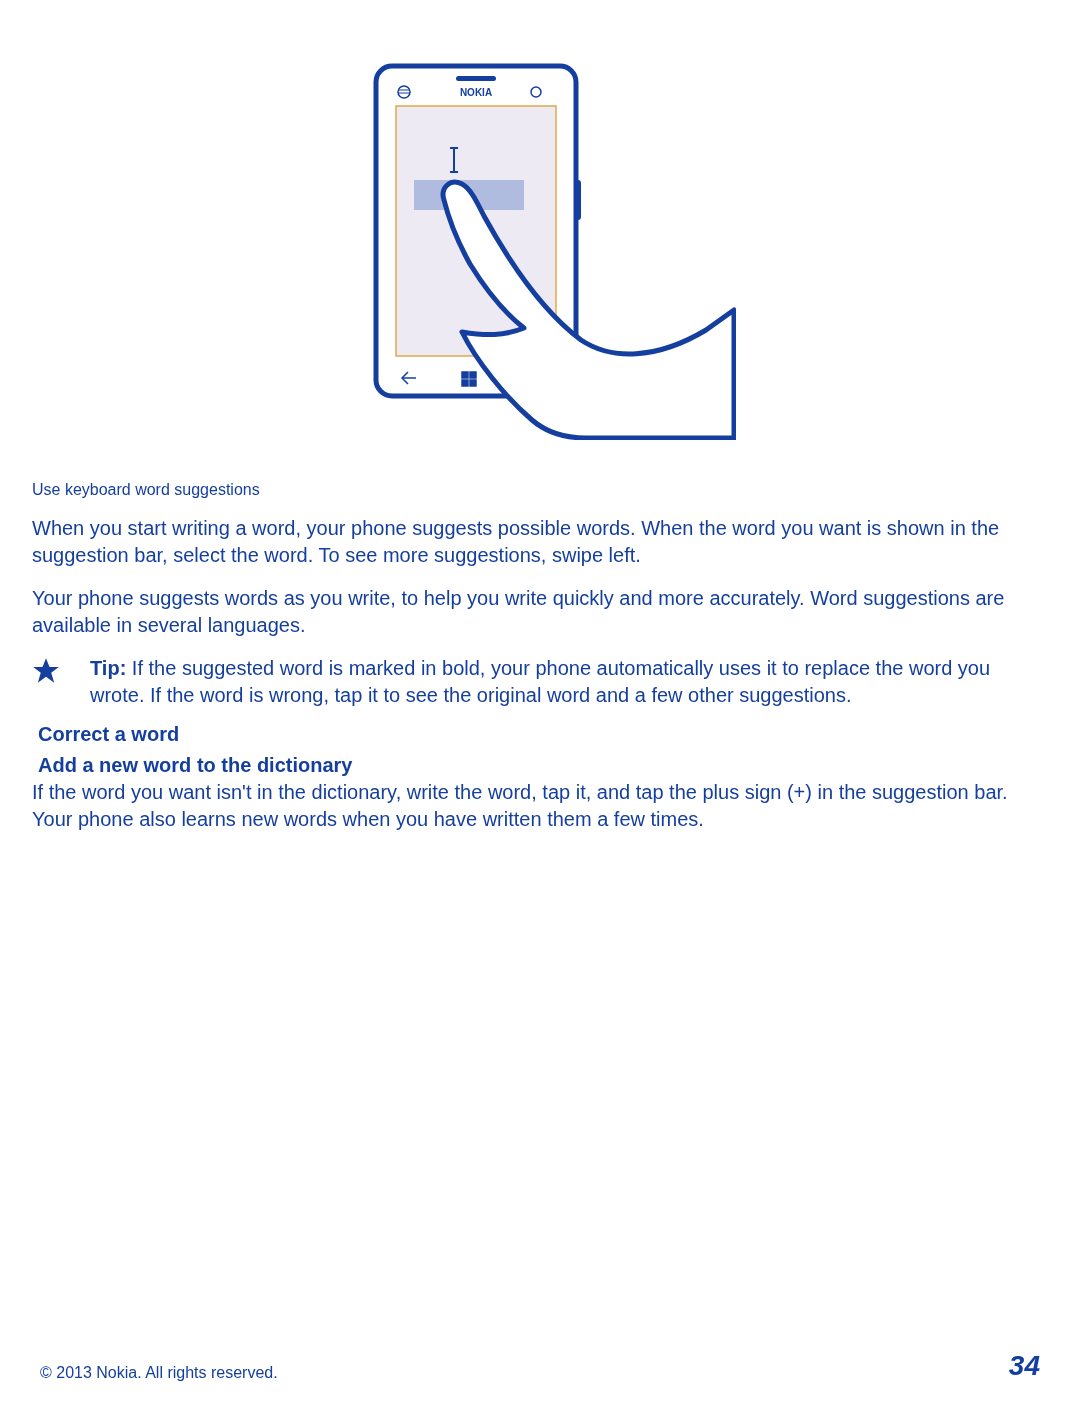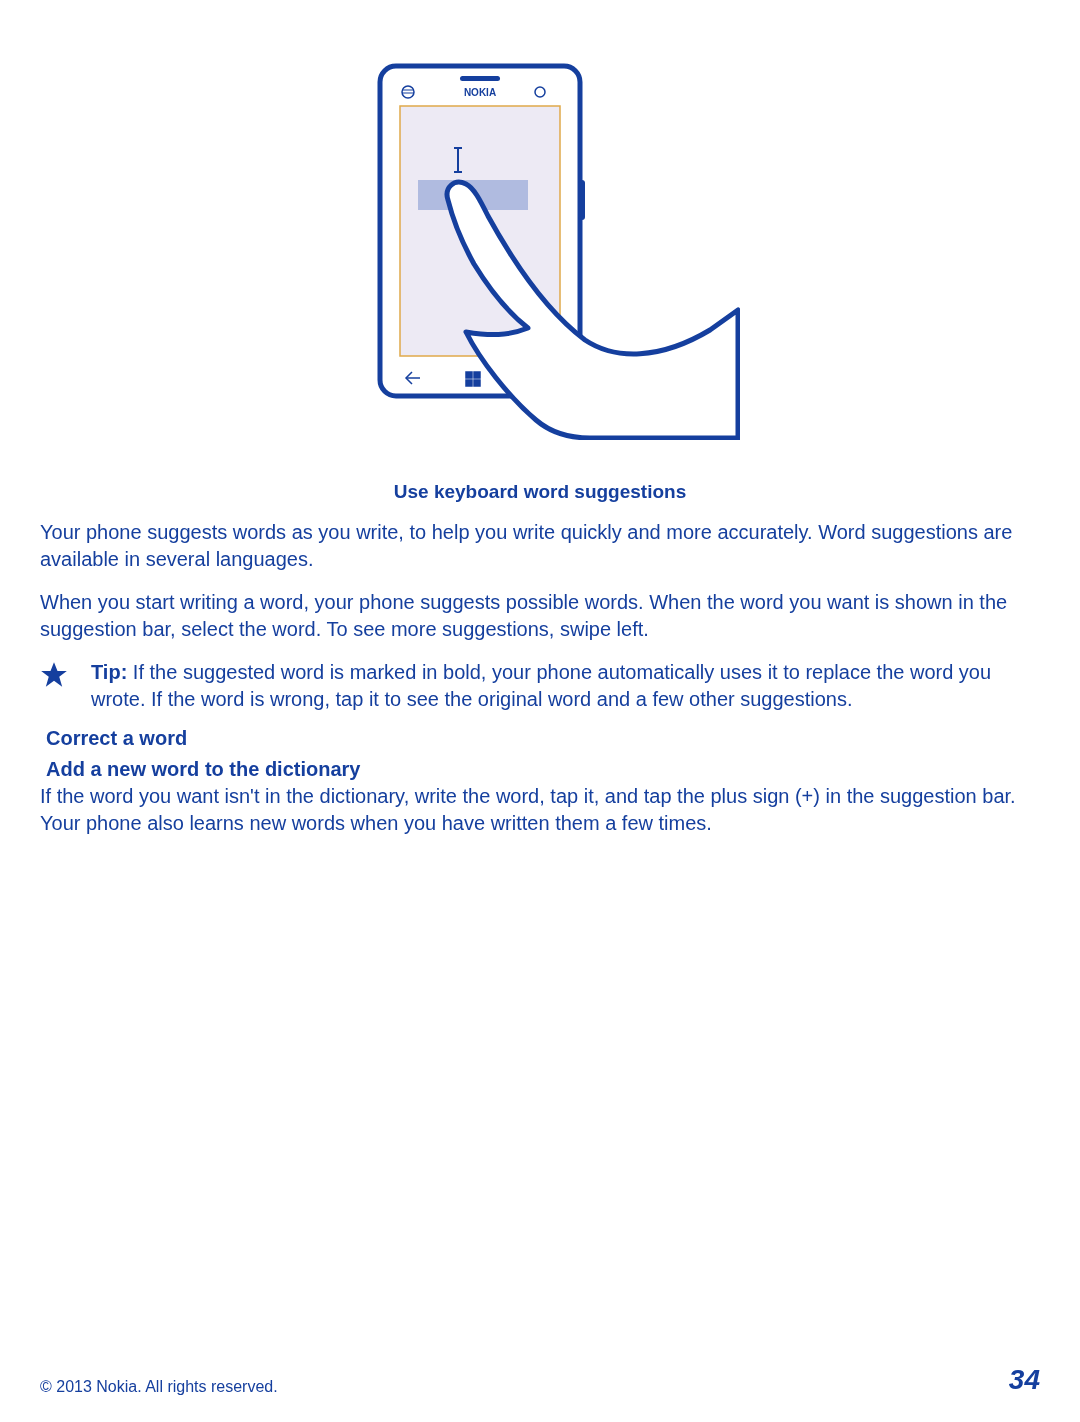--- a/index.html
+++ b/index.html
@@ -16,49 +16,48 @@
     height: 1422px;
     background: var(--page-bg);
     font-family: "Segoe UI", "Helvetica Neue", Arial, sans-serif;
     color: var(--nokia-text-blue);
   }
   .page {
     position: relative;
     width: 1080px;
     height: 1422px;
     box-sizing: border-box;
-    padding: 60px 40px 40px 40px;
+    padding: 60px 40px 40px 32px;
   }
   .illustration-wrap {
     width: 100%;
     display: flex;
     justify-content: center;
     margin-bottom: 40px;
   }
   .illustration {
     width: 400px;
     height: 380px;
   }
   .section-heading {
-    font-weight: 700;
-    font-size: 19px;
+    font-weight: 400;
+    font-size: 16px;
     margin: 0 0 14px 0;
     line-height: 1.3;
-    text-align: center;
   }
   .body-text {
     font-size: 20px;
     line-height: 1.35;
     margin: 0 0 16px 0;
     font-weight: 400;
   }
   .tip-row {
     display: flex;
     align-items: flex-start;
-    gap: 23px;
+    gap: 30px;
     margin-bottom: 12px;
   }
   .tip-icon {
     flex: 0 0 28px;
     height: 28px;
     margin-top: 2px;
   }
   .tip-text {
     font-size: 20px;
     line-height: 1.35;
@@ -70,21 +69,21 @@
   .sub-heading {
     font-weight: 700;
     font-size: 20px;
     margin: 4px 0 0 6px;
     line-height: 1.35;
   }
   .footer {
     position: absolute;
     left: 40px;
     right: 40px;
-    bottom: 26px;
+    bottom: 40px;
     display: flex;
     justify-content: space-between;
     align-items: flex-end;
     font-size: 16px;
   }
   .footer .copyright {
     font-size: 16px;
   }
   .footer .page-number {
     font-size: 28px;
@@ -149,22 +148,22 @@
         C 230 378, 210 372, 196 360
         C 168 336, 140 300, 126 272
         C 150 276, 168 276, 188 268
         C 170 254, 150 230, 134 204
         C 124 186, 114 164, 108 140
         Z" fill="#ffffff" stroke="#153f9e" stroke-width="5" stroke-linejoin="round"></path>
     </svg>
   </div>
 
   <p class="section-heading">Use keyboard word suggestions</p>
+  <p class="body-text">When you start writing a word, your phone suggests possible words. When the word you want is shown in the suggestion bar, select the word. To see more suggestions, swipe left.</p>
   <p class="body-text">Your phone suggests words as you write, to help you write quickly and more accurately. Word suggestions are available in several languages.</p>
-  <p class="body-text">When you start writing a word, your phone suggests possible words. When the word you want is shown in the suggestion bar, select the word. To see more suggestions, swipe left.</p>
 
   <div class="tip-row">
     <svg class="tip-icon" viewBox="0 0 24 24">
       <polygon points="12,1 15,8.5 23,8.5 16.5,13.5 19,22 12,17 5,22 7.5,13.5 1,8.5 9,8.5" fill="#153f9e"></polygon>
     </svg>
     <div class="tip-text">
       <span class="tip-label">Tip:</span><span> If the suggested word is marked in bold, your phone automatically uses it to replace the word you wrote. If the word is wrong, tap it to see the original word and a few other suggestions.</span>
     </div>
   </div>
 

